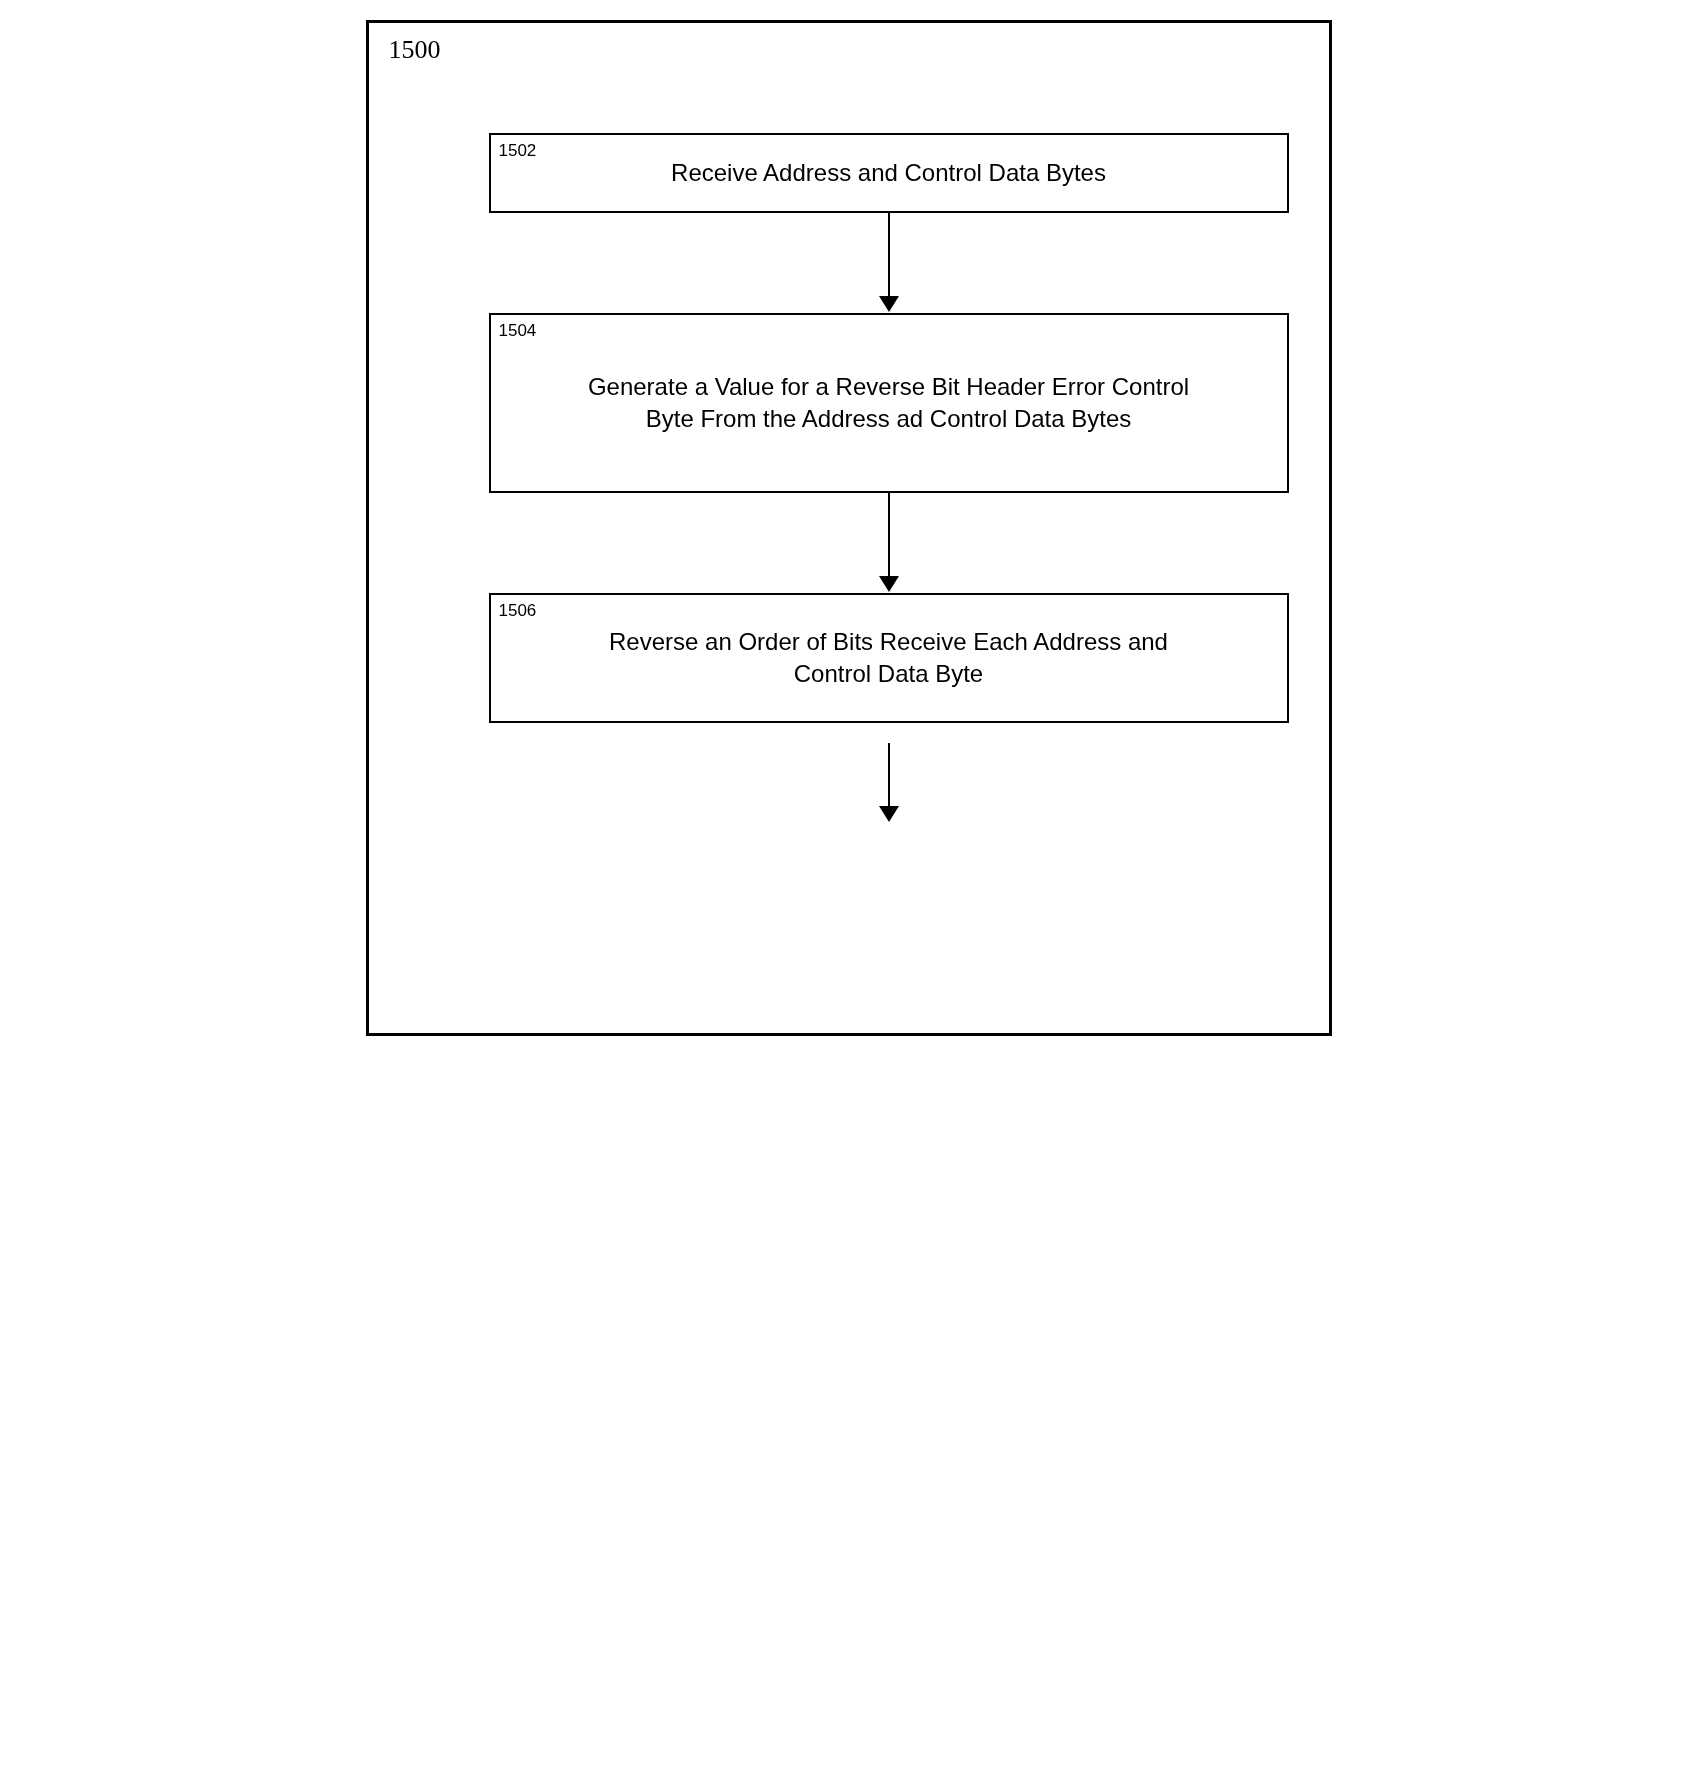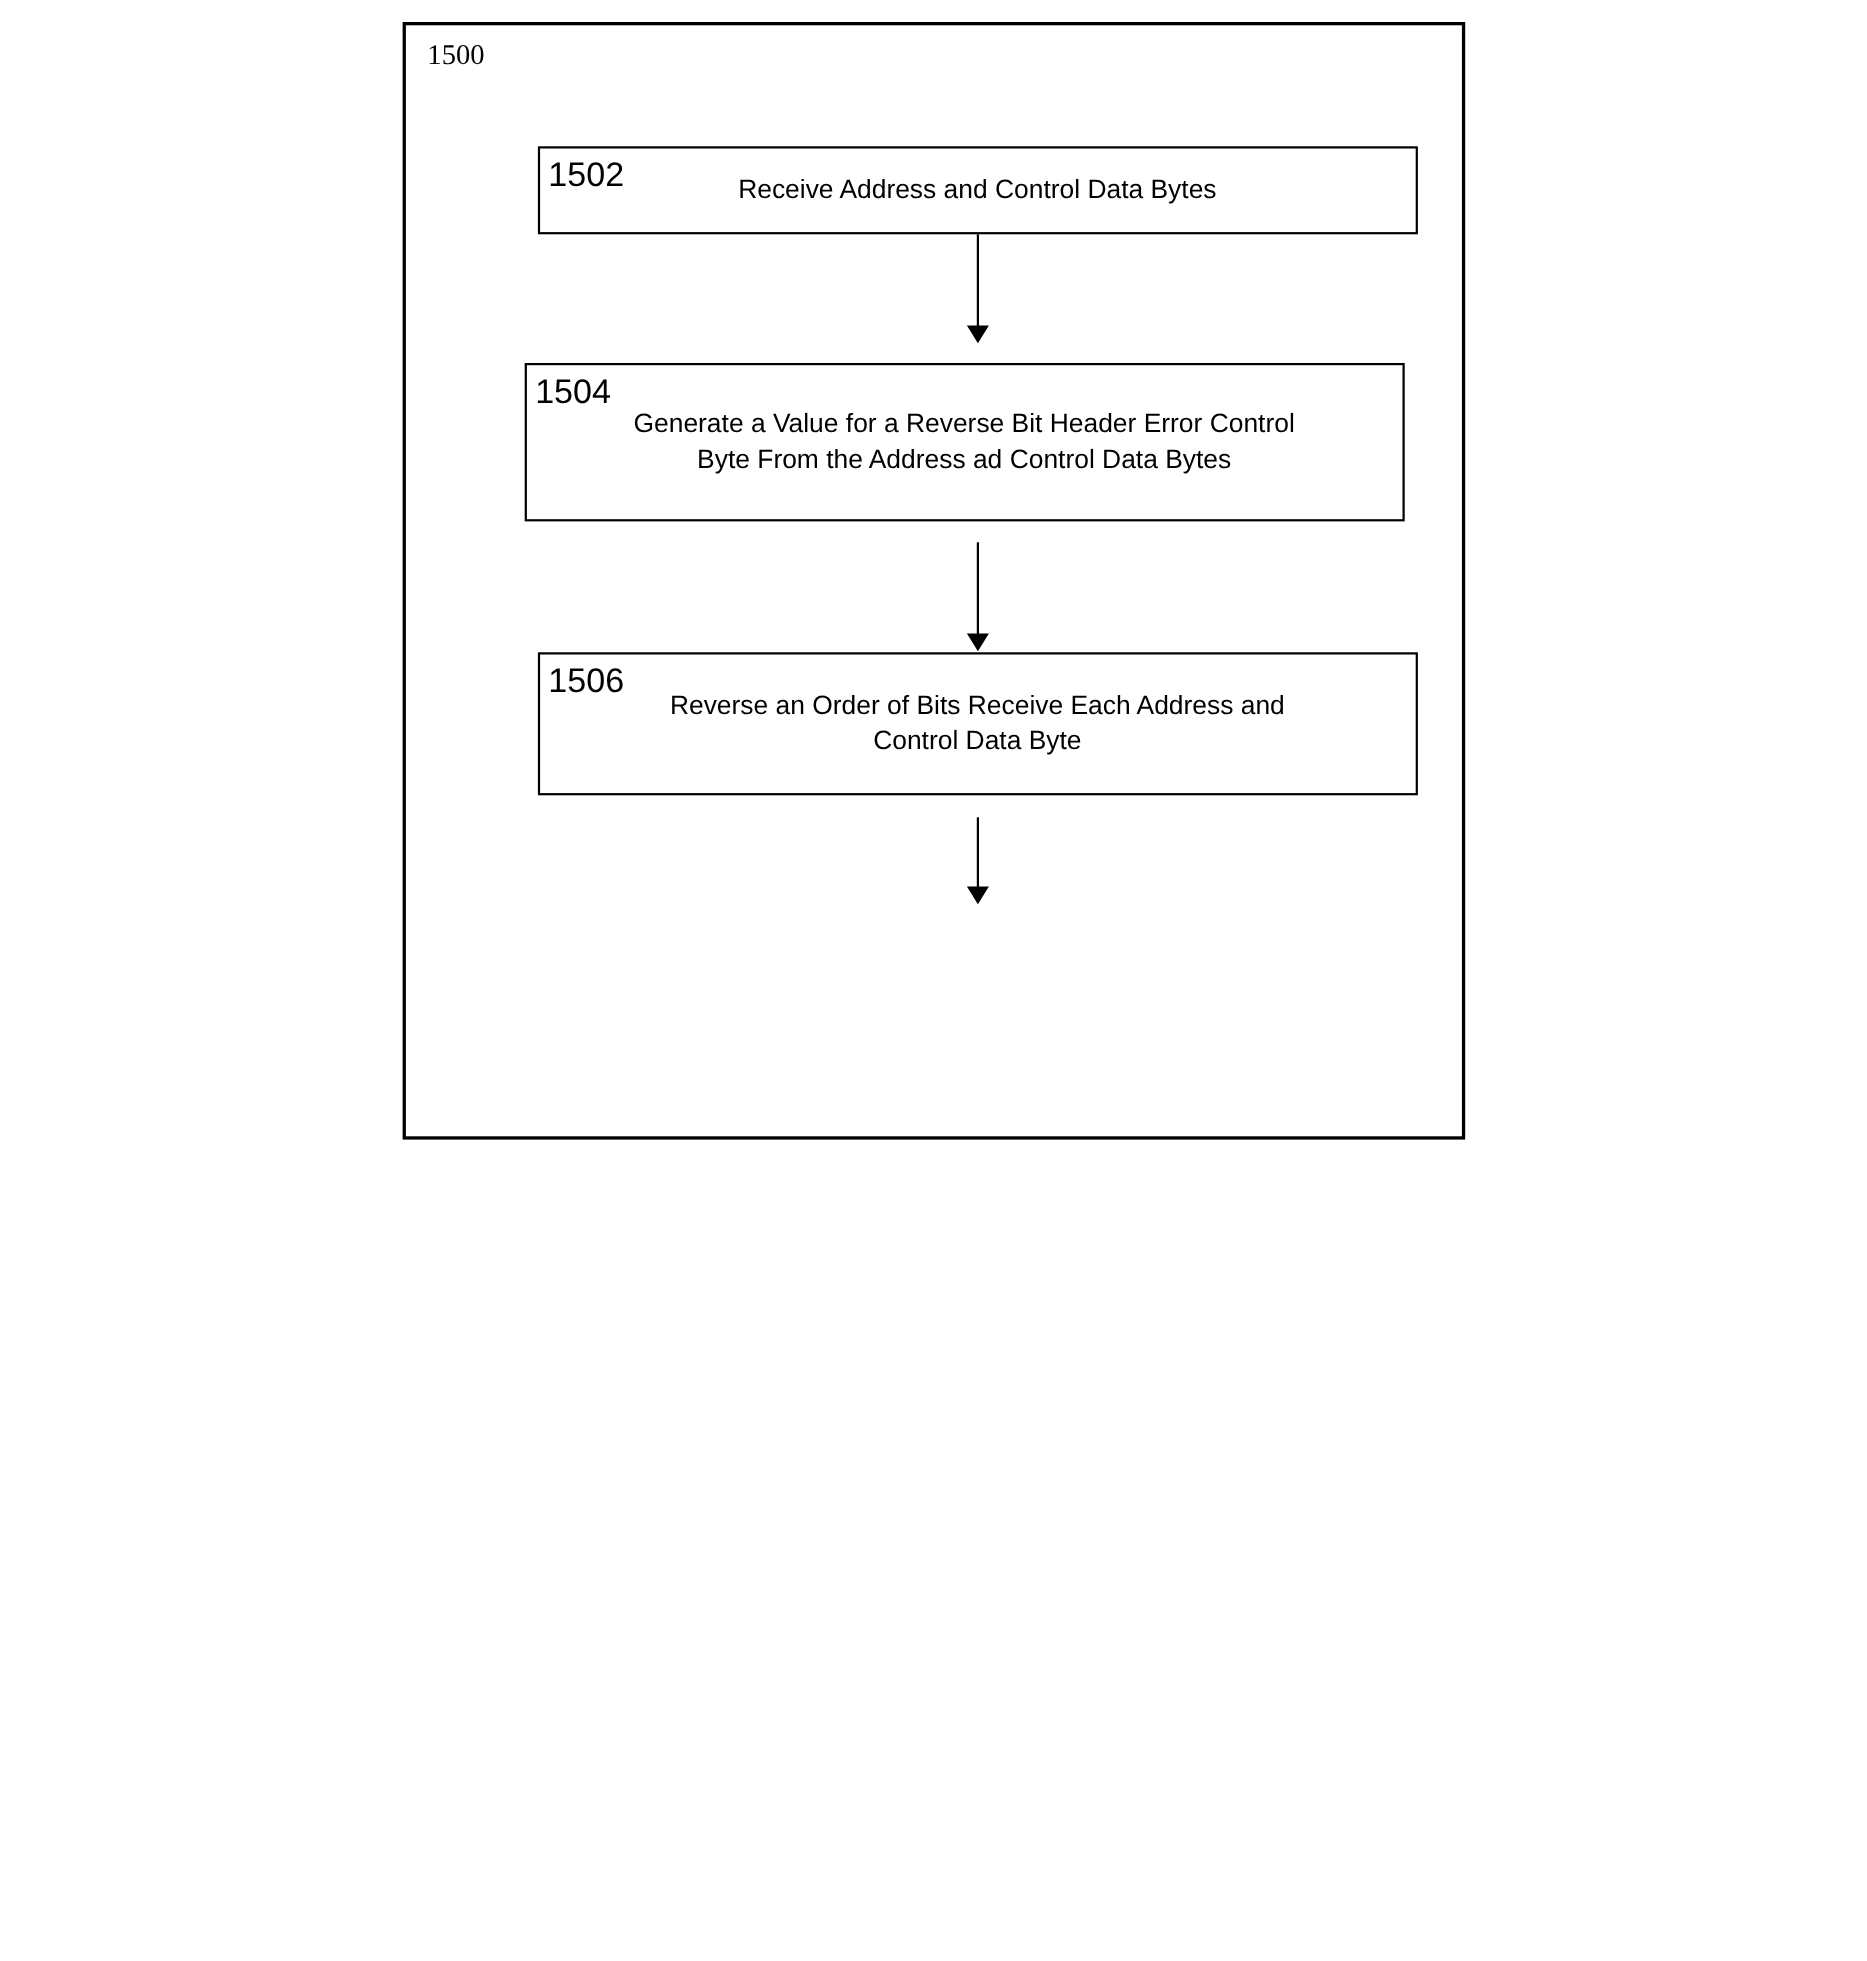--- a/index.html
+++ b/index.html
@@ -25,21 +25,21 @@
   .flowchart-box {
     position: absolute;
     border: 2px solid #000;
     box-sizing: border-box;
     background: #fff;
   }
   .box-label {
     position: absolute;
     top: 6px;
     left: 8px;
-    font-size: 31px;
+    font-size: 17px;
   }
   .box-content {
     display: flex;
     align-items: center;
     justify-content: center;
     text-align: center;
     width: 100%;
     height: 100%;
     padding: 0 88px;
     box-sizing: border-box;
@@ -67,21 +67,21 @@
   <div class="diagram-label">1500</div>
 
   <div class="flowchart-box" style="left:120px; top:110px; width:800px; height:80px;">
     <div class="box-label">1502</div>
     <div class="box-content">Receive Address and Control Data Bytes</div>
   </div>
 
   <div class="arrow-line" style="left:519px; top:190px; height:85px;"></div>
   <div class="arrow-head" style="left:510px; top:273px;"></div>
 
-  <div class="flowchart-box" style="left:108px; top:290px; width:800px; height:144px;margin-top:17px;">
+  <div class="flowchart-box" style="left:120px; top:290px; width:800px; height:180px;">
     <div class="box-label">1504</div>
     <div class="box-content">Generate a Value for a Reverse Bit Header Error Control Byte From the Address ad Control Data Bytes</div>
   </div>
 
   <div class="arrow-line" style="left:519px; top:470px; height:85px;"></div>
   <div class="arrow-head" style="left:510px; top:553px;"></div>
 
   <div class="flowchart-box" style="left:120px; top:570px; width:800px; height:130px;">
     <div class="box-label">1506</div>
     <div class="box-content">Reverse an Order of Bits Receive Each Address and Control Data Byte</div>

